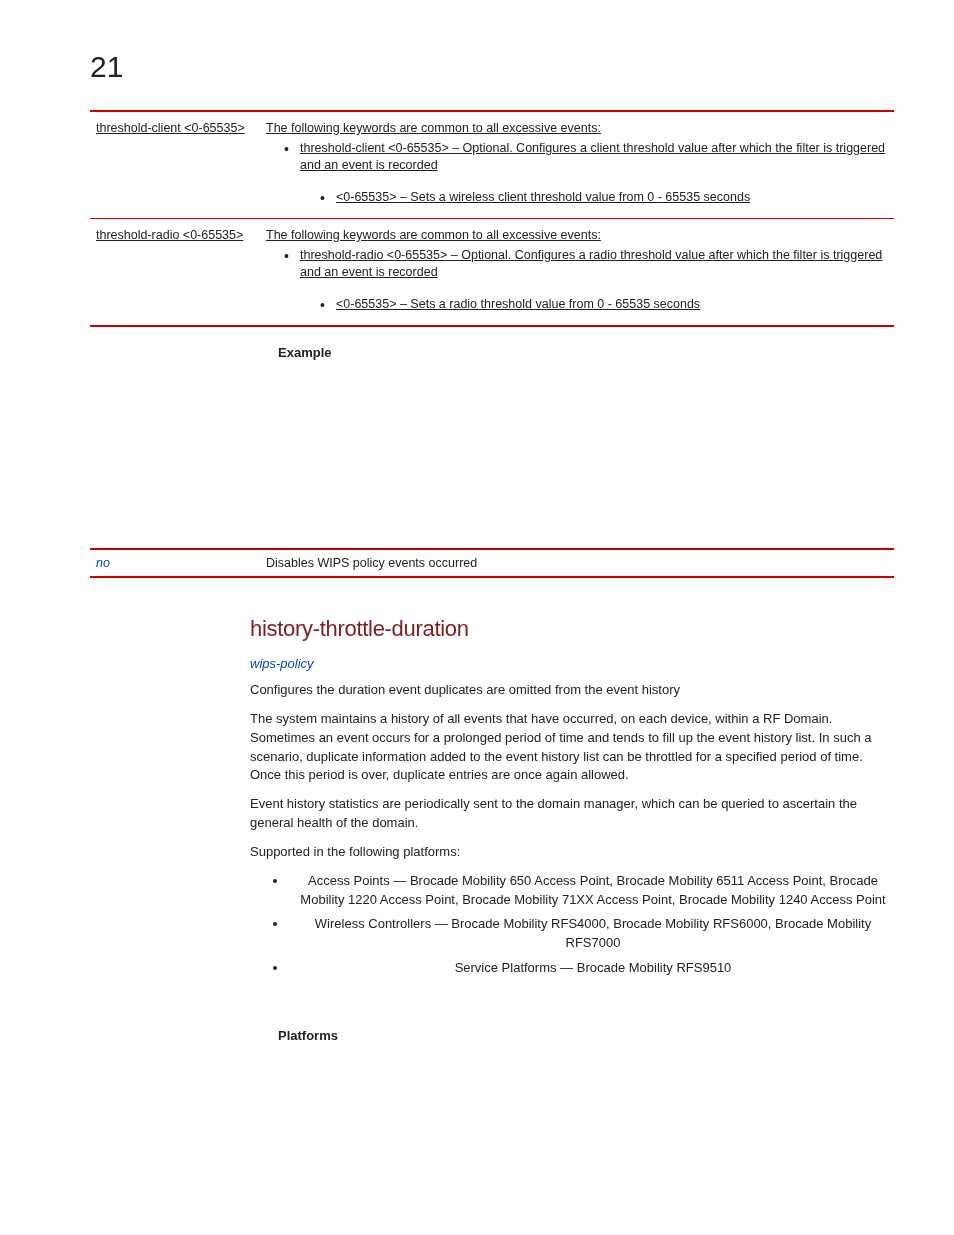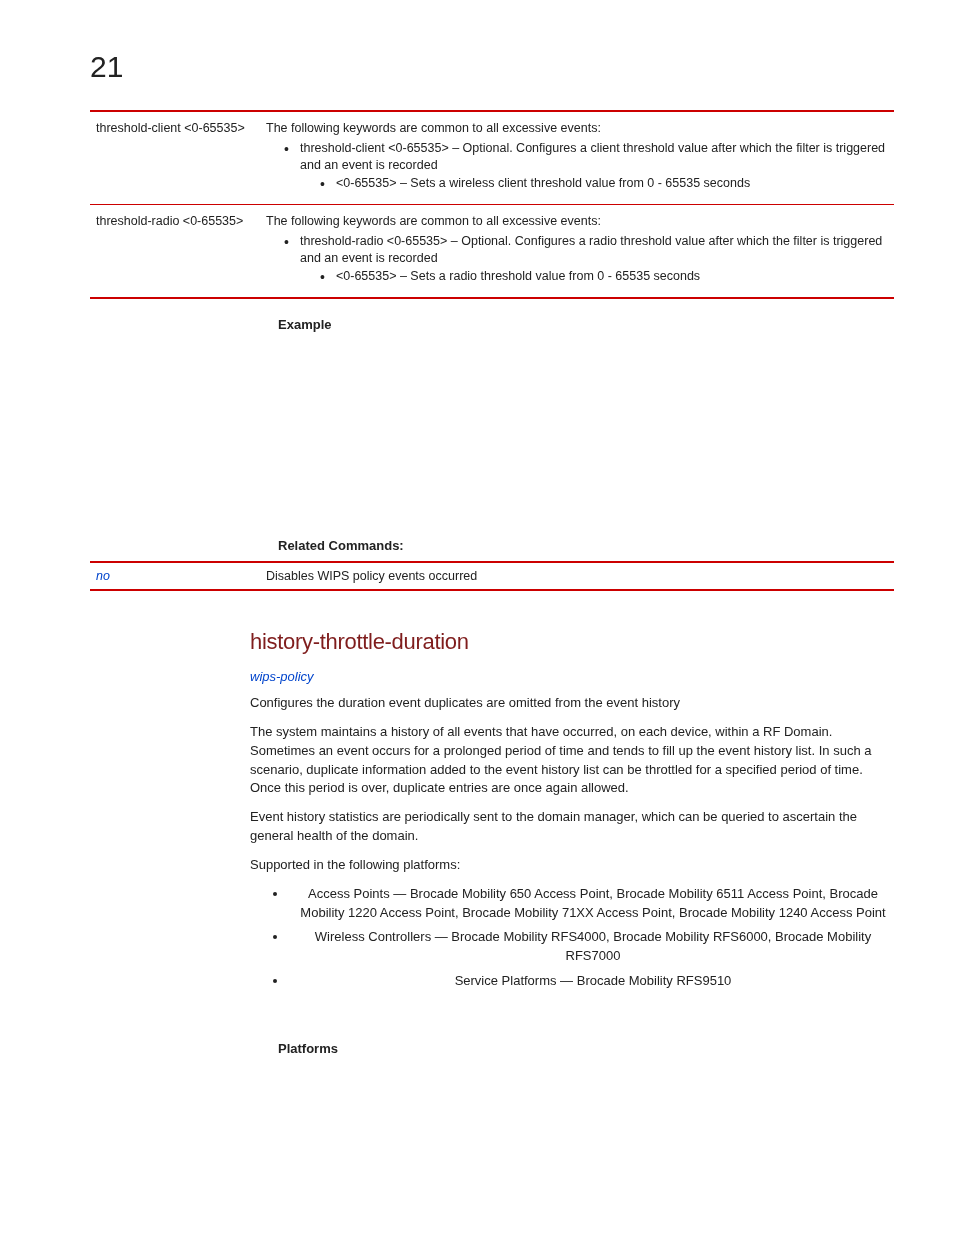--- a/index.html
+++ b/index.html
@@ -23,29 +23,30 @@
   table.param-table {
     width: 100%;
     border-collapse: collapse;
     font-size: 12.5px;
   }
   table.param-table td {
     padding: 8px 6px 10px 6px;
     vertical-align: top;
     border-bottom: 1px solid #cc0000;
     line-height: 1.4;
+    text-decoration: underline;
   }
   table.param-table tr:last-child td { border-bottom: 2px solid #cc0000; }
   table.param-table td.left { width: 170px; }
   ul.bullets { list-style: none; padding-left: 18px; margin-top: 2px; }
   ul.bullets > li { position: relative; padding-left: 16px; margin-bottom: 2px; }
   ul.bullets > li::before {
     content: "•"; position: absolute; left: 0; top: 0; font-size: 14px;
   }
-  ul.bullets ul { list-style: none; padding-left: 20px; margin-top: 0; }
+  ul.bullets ul { list-style: none; padding-left: 20px; margin-top: 14px; }
   ul.bullets ul > li { position: relative; padding-left: 16px; }
   ul.bullets ul > li::before {
     content: "•"; position: absolute; left: 0; top: 0; font-size: 14px;
   }
   .content-col { margin-left: 160px; }
   .bold-label { font-weight: bold; font-size: 13px; margin-top: 18px; margin-bottom: 8px; padding-left: 28px; }
   .related-table {
     width: 100%;
     border-collapse: collapse;
     font-size: 12.5px;
@@ -106,21 +107,20 @@
           </li>
         </ul>
       </td>
     </tr>
   </tbody>
     </table>
 
   <div class="content-col">
     <div class="bold-label">Example</div>
     <div class="example-gap"></div>
-    <div class="bold-label">Related Commands:</div>
   </div>
 
   <table class="related-table">
     <tbody>
         <tr>
       <td class="left">no</td>
       <td>Disables WIPS policy events occurred</td>
     </tr>
   </tbody>
     </table>

